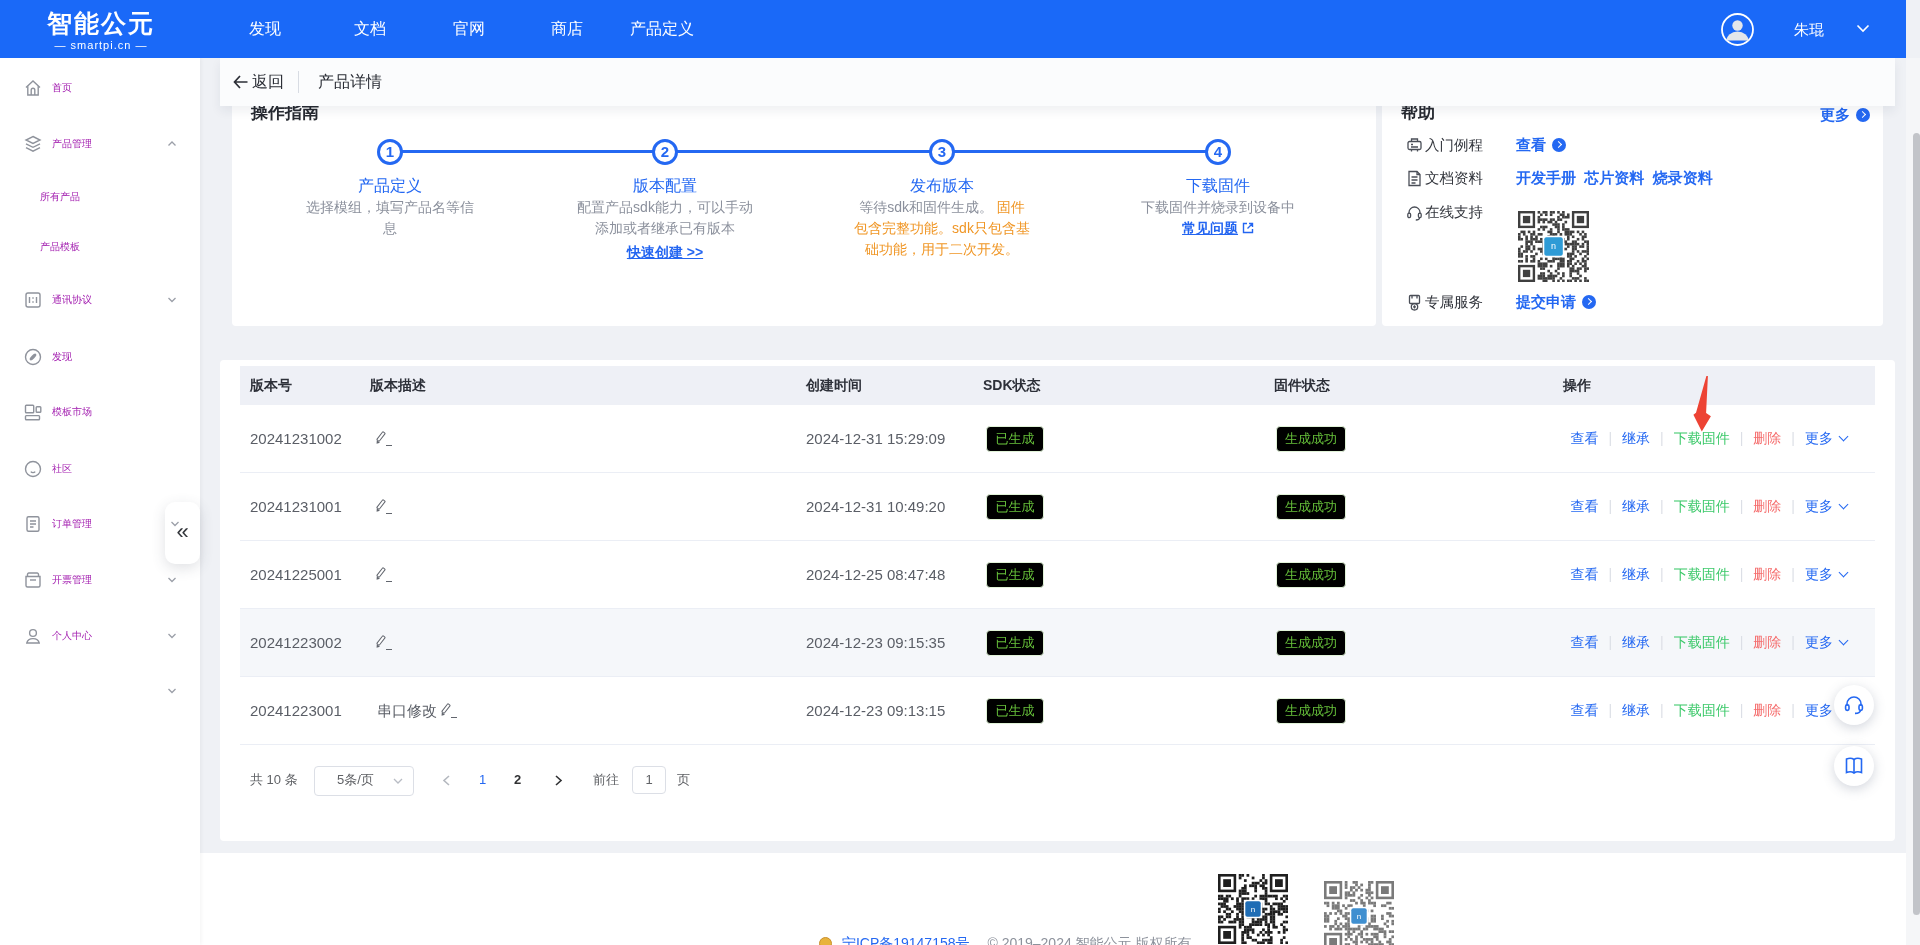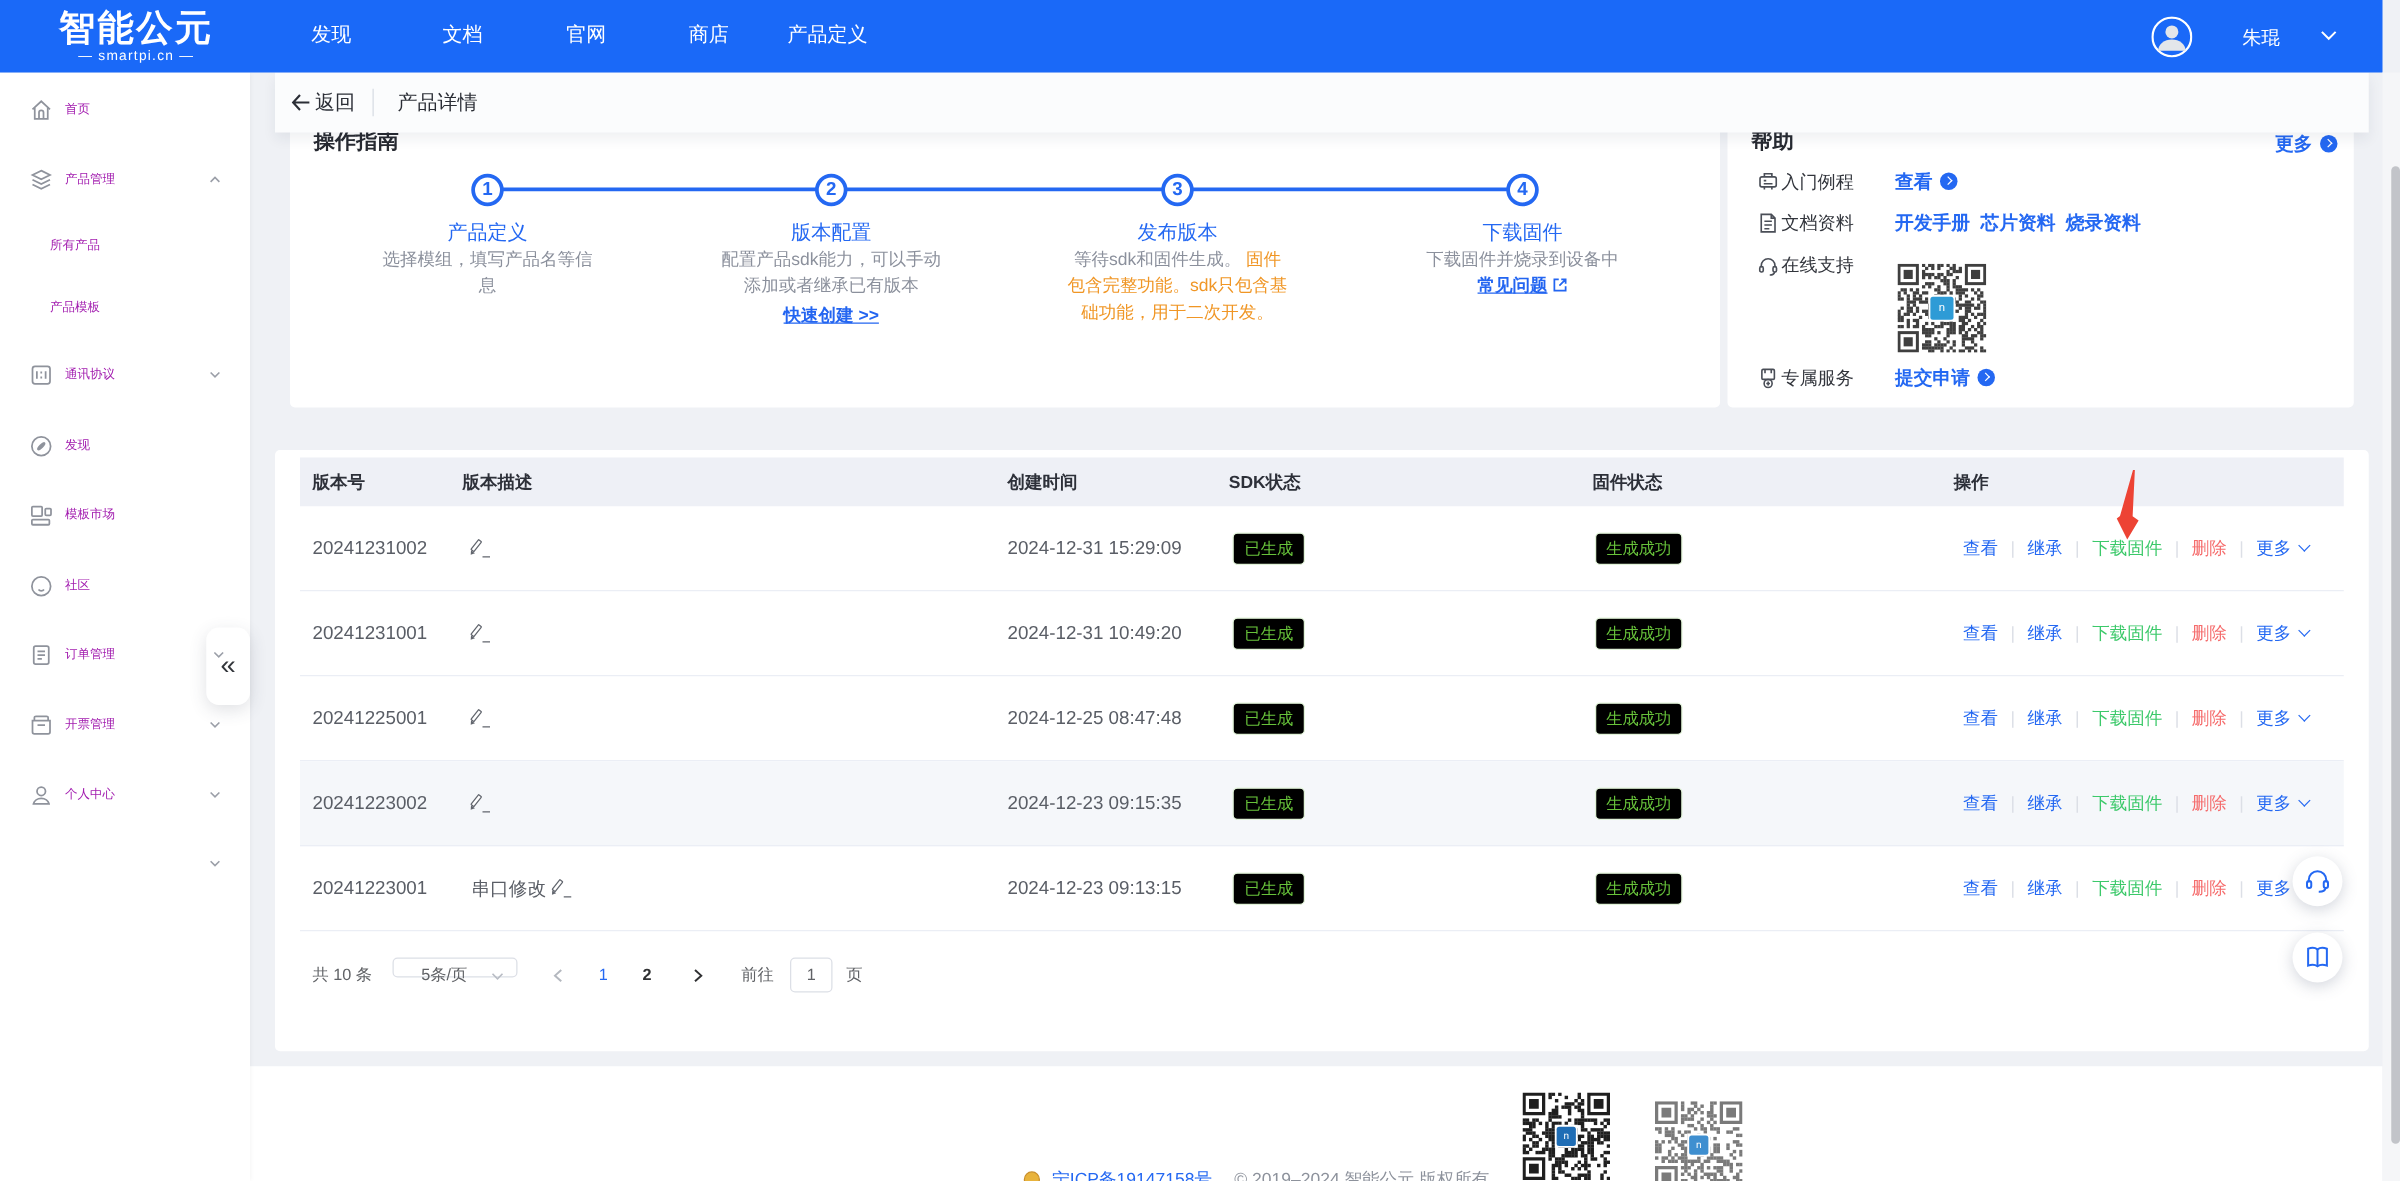--- a/index.html
+++ b/index.html
@@ -4,21 +4,21 @@
 <title>产品详情</title>
 <style>
 * { margin:0; padding:0; box-sizing:border-box; }
 html,body { width:1920px; height:945px; overflow:hidden; font-family:"Liberation Sans",sans-serif; }
 body { position:relative; background:#eff1f5; }
 .abs { position:absolute; }
 
 
 .topbar { position:absolute; left:0; top:0; width:1906px; height:58px; background:#1a69f8; z-index:30; }
 .logo { position:absolute; left:47px; top:8px; color:#fff; }
-.logo .zh { font-size:29px; font-weight:bold; letter-spacing:2px; line-height:30px; }
+.logo .zh { font-size:25px; font-weight:bold; letter-spacing:2px; line-height:30px; }
 .logo .en { font-size:11px; text-align:center; letter-spacing:1px; margin-top:1px; }
 .nav { position:absolute; top:0; left:230px; height:58px; }
 .nav span { position:absolute; top:0; height:58px; line-height:58px; color:#fff; font-size:16px; white-space:nowrap; }
 
 
 .sidebar { position:absolute; left:0; top:58px; width:200px; height:887px; background:#fff; box-shadow:1px 0 4px rgba(0,0,0,.05); z-index:20; }
 .mi { position:absolute; left:0; width:200px; height:40px; }
 .mi .ic { position:absolute; left:24px; top:50%; margin-top:-9px; width:18px; height:18px; }
 .mi .tx { position:absolute; left:52px; top:50%; margin-top:-10px; font-size:10px; color:#a21caf; line-height:20px; white-space:nowrap; }
 .mi .car { position:absolute; right:22px; top:50%; margin-top:-6px; width:12px; height:12px; }
@@ -58,21 +58,21 @@
 .b1 { left:746px; width:58px; }
 .b2 { left:1036px; width:70px; }
 .acts { position:absolute; right:28px; top:25px; font-size:14px; white-space:nowrap; }
 .acts .bl { color:#2468f2; }
 .acts .gr { color:#3cc96a; }
 .acts .rd { color:#f56c6c; }
 .acts .sp { color:#dcdfe6; margin:0 10px; }
 
 
 .pgn { position:absolute; left:30px; top:406px; height:28px; font-size:13px; color:#606266; }
-.pgn .sel { position:absolute; left:64px; top:0; width:100px; height:16px; border:1px solid #dcdfe6; border-radius:4px; line-height:26px; padding-left:22px; color:#606266; }
+.pgn .sel { position:absolute; left:64px; top:0; width:100px; height:30px; border:1px solid #dcdfe6; border-radius:4px; line-height:26px; padding-left:22px; color:#606266; }
 .pgn .num { position:absolute; top:0; line-height:28px; white-space:nowrap; }
 .pginput { position:absolute; left:382px; top:0; width:34px; height:28px; border:1px solid #dcdfe6; border-radius:4px; text-align:center; line-height:26px; color:#606266; }
 
 
 .pencil { position:absolute; top:26px; width:16px; height:16px; }
 .pencil i { position:absolute; left:4px; top:0px; width:4px; height:11px; border:1.2px solid #62666e; border-radius:1px; transform:rotate(38deg); background:#fff; }
 .pencil i:after { content:""; position:absolute; left:-0.5px; bottom:-4px; border-left:2.2px solid transparent; border-right:2.2px solid transparent; border-top:3.6px solid #62666e; }
 .pencil u { position:absolute; right:-1px; bottom:1px; width:6px; height:1.4px; background:#62666e; }
 .chev { display:inline-block; width:7px; height:7px; border:solid #2468f2; border-width:0 1.5px 1.5px 0; transform:rotate(45deg); margin-left:7px; vertical-align:3px; }
 

